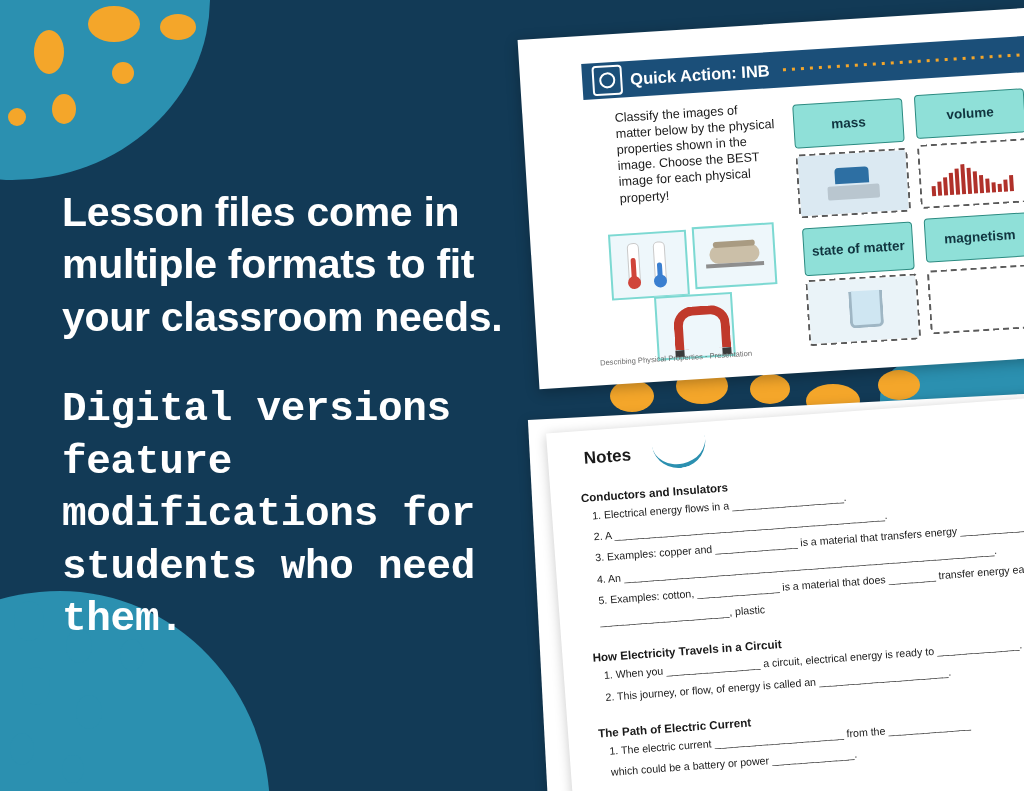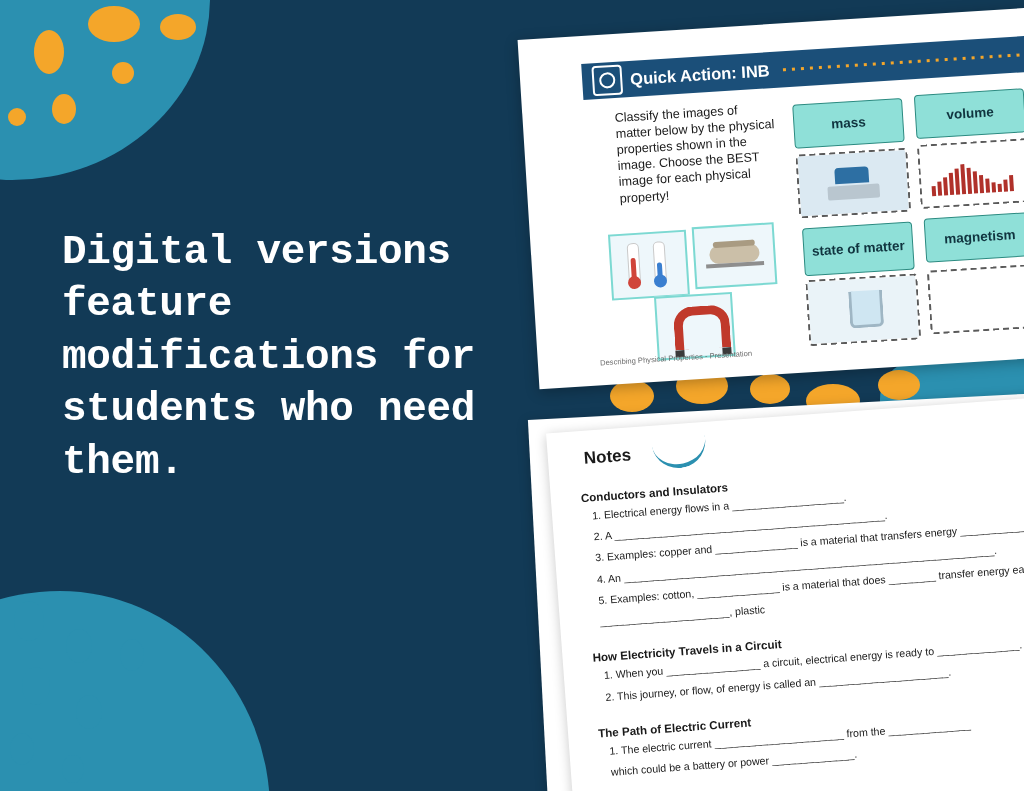--- a/index.html
+++ b/index.html
@@ -291,20 +291,21 @@
   <div class="teal-strip"></div>
   <div class="blob-orange-mid">
     <div class="odot" style="left:10px;  top:20px; width:44px; height:32px;"></div>
     <div class="odot" style="left:76px;  top:8px;  width:52px; height:36px;"></div>
     <div class="odot" style="left:150px; top:14px; width:40px; height:30px;"></div>
     <div class="odot" style="left:206px; top:24px; width:54px; height:34px;"></div>
     <div class="odot" style="left:278px; top:10px; width:42px; height:30px;"></div>
   </div>
 
   <div class="headline">
+    <span>Lesson files come in multiple formats to fit your classroom needs.</span>
     <span class="para2">Digital versions feature modifications for students who need them.</span>
   </div>
 
   <div class="slide-card">
 
     <div class="slide-header">
       <div class="hdr-icon"></div>
       <div class="hdr-title">Quick Action: INB</div>
       <div class="dotted-rule"></div>
     </div>

